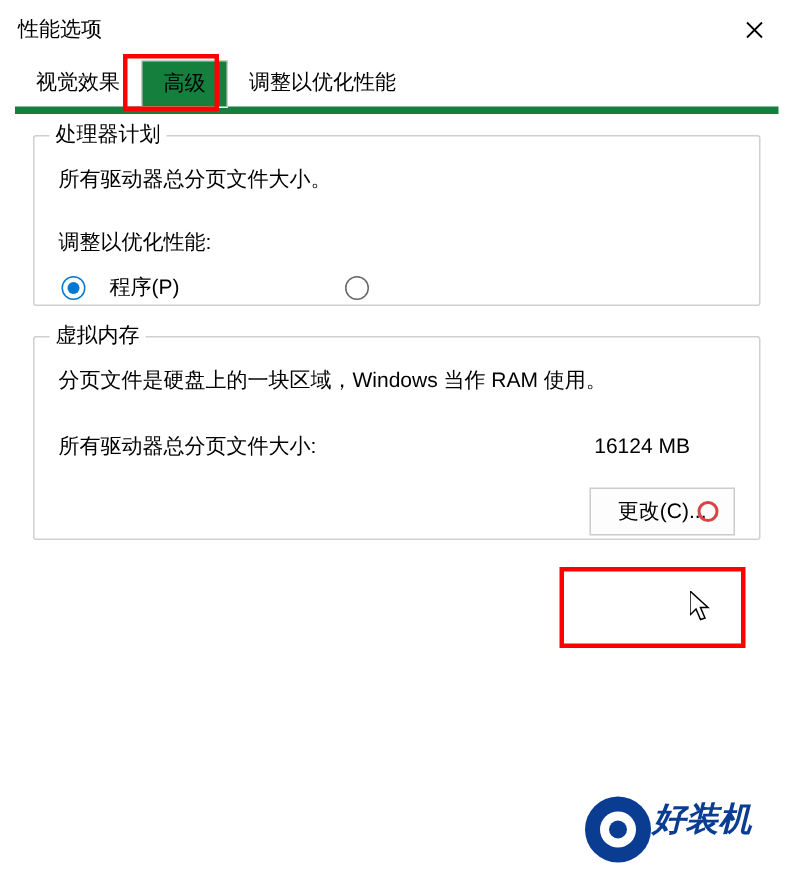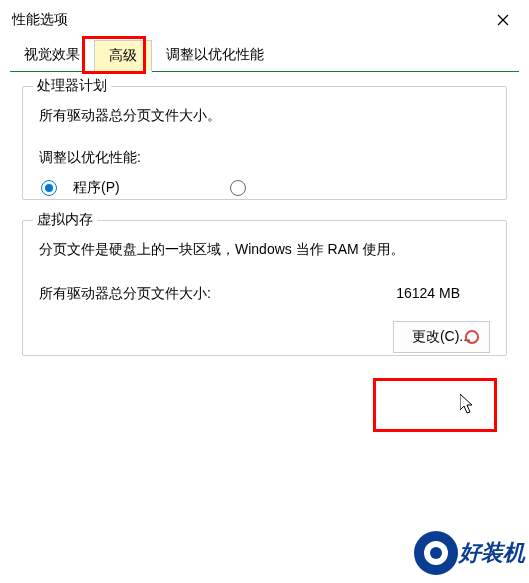--- a/index.html
+++ b/index.html
@@ -30,34 +30,34 @@
       display: flex;
       align-items: center;
       justify-content: center;
       cursor: pointer;
       font-size: 15px;
       color: #000;
     }
     .tabs {
       display: flex;
       margin: 4px 10px 0 10px;
-      border-bottom: 1px solid #15803d;
+      border-bottom: 5px solid #15803d;
       text-align: center;
     }
     .tab {
       padding: 6px 14px;
       cursor: pointer;
       font-size: 14px;
       position: relative;
     }
     .tab.selected {
       border: 1px solid #ccc;
       border-bottom: 1px solid #fff;
       margin-bottom: -1px;
-      background: #fef9c3;
+      background: #15803d;
     }
     .highlight-box {
       position: absolute;
       border: 3px solid red;
       pointer-events: none;
       z-index: 100;
     }
     .hl-tab {
       top: 36px;
       left: 82px;
@@ -168,23 +168,22 @@
     .cursor-arrow {
       position: absolute;
       top: 394px;
       left: 460px;
       z-index: 101;
       pointer-events: none;
     }
     .watermark {
       position: absolute;
       bottom: 8px;
-      right: 4px;
-      display: flex;
-      align-items: center;
+      right: 28px;
+      display: flex;
       gap: 1px;
     }
     .wm-logo {
       width: 44px;
       height: 44px;
       background: #0a3d91;
       border-radius: 50%;
       display: flex;
       align-items: center;
       justify-content: center;

